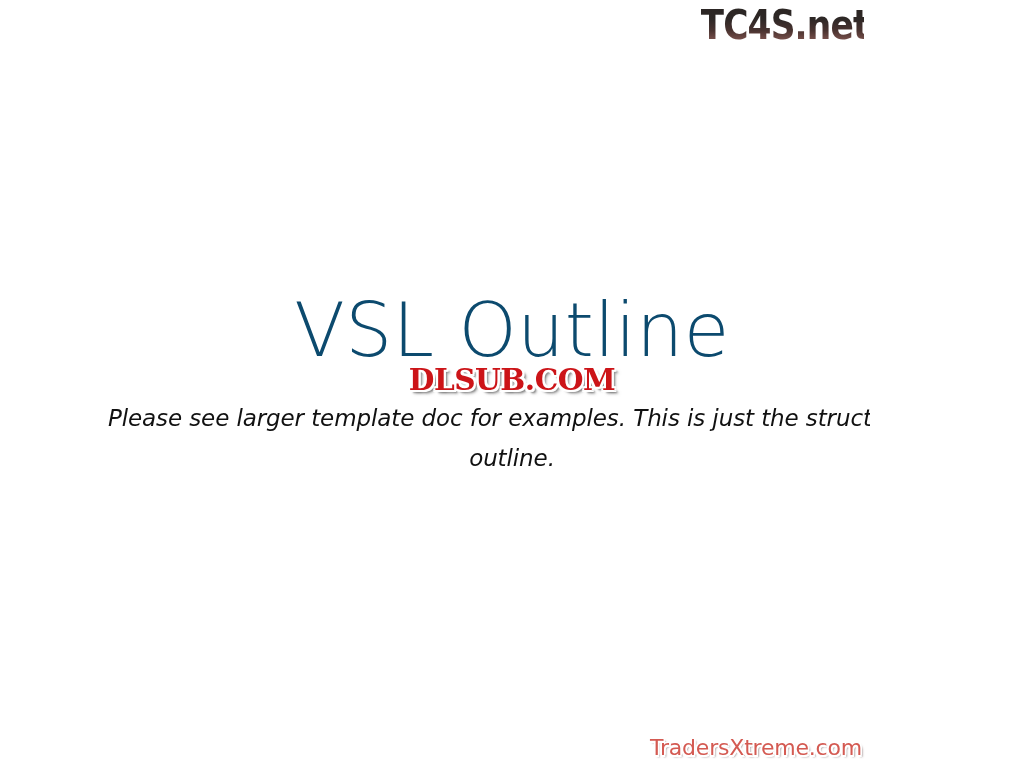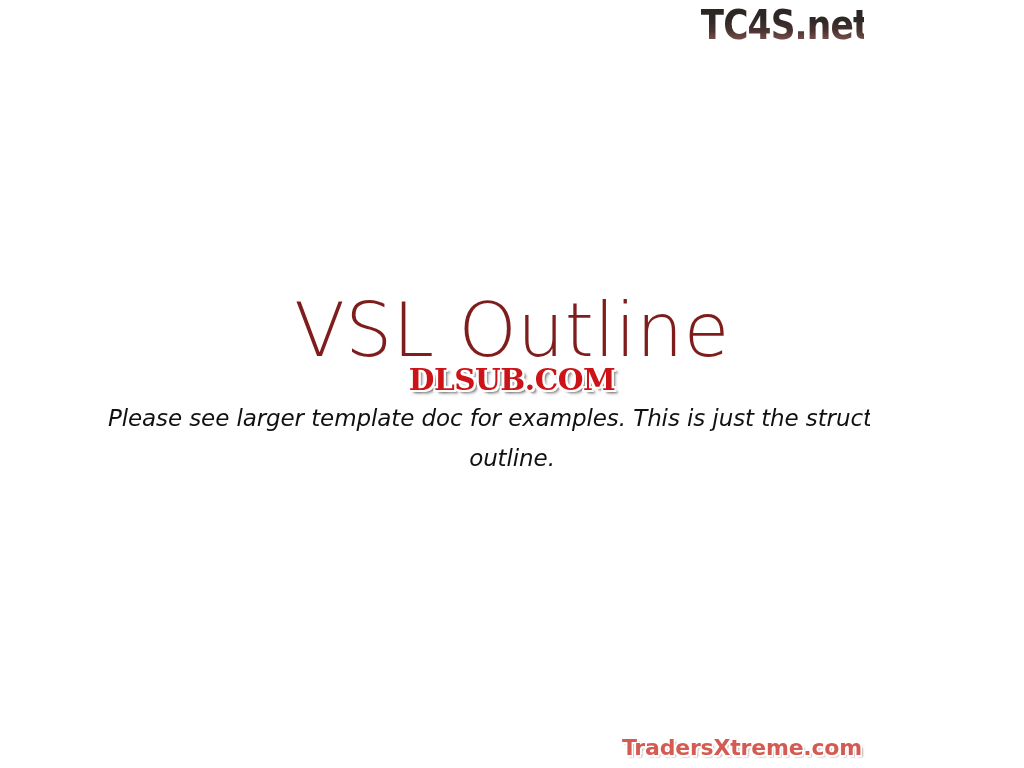--- a/index.html
+++ b/index.html
@@ -64,21 +64,21 @@
     position: absolute;
     left: 62px;
     top: 288px;
     width: 900px;
     text-align: center;
     font-family: "DejaVu Sans", "Liberation Sans", sans-serif;
     font-weight: 300;
     font-size: 74px;
     line-height: 84px;
     letter-spacing: 0.5px;
-    color: #7f1d1d;
+    color: #0c4a6e;
     white-space: nowrap;
   }
 
   .slide-subtitle {
     position: absolute;
     left: 72px;
     top: 398px;
     width: 880px;
     text-align: center;
     font-family: "DejaVu Sans", "Liberation Sans", sans-serif;
@@ -118,21 +118,21 @@
        4px  4px 3px rgba(150,150,150,0.55);
     user-select: none;
   }
 
   
   .tx-watermark {
     position: absolute;
     right: 8px;
     bottom: 6px;
     font-family: "DejaVu Sans", "Liberation Sans", sans-serif;
-    font-weight: bold;
+    font-weight: normal;
     font-size: 22px;
     line-height: 28px;
     letter-spacing: -0.2px;
     color: #d45a52;
     white-space: nowrap;
     text-shadow:
       -1.5px  0    0 #ffffff,
        1.5px  0    0 #ffffff,
        0    -1.5px 0 #ffffff,
        0     1.5px 0 #ffffff,

